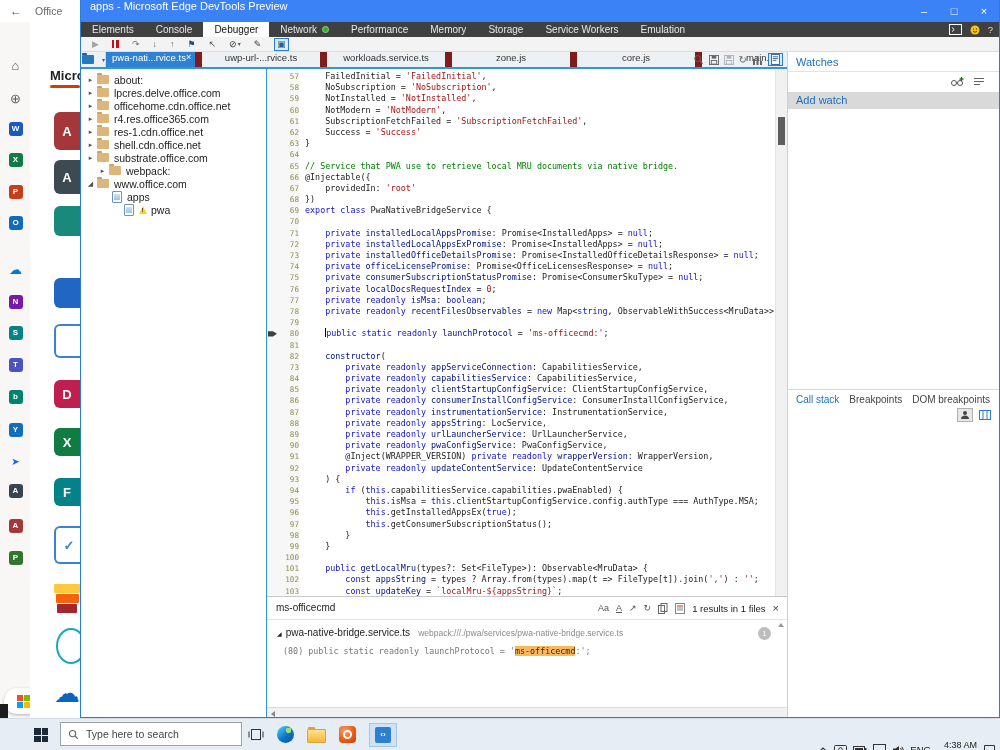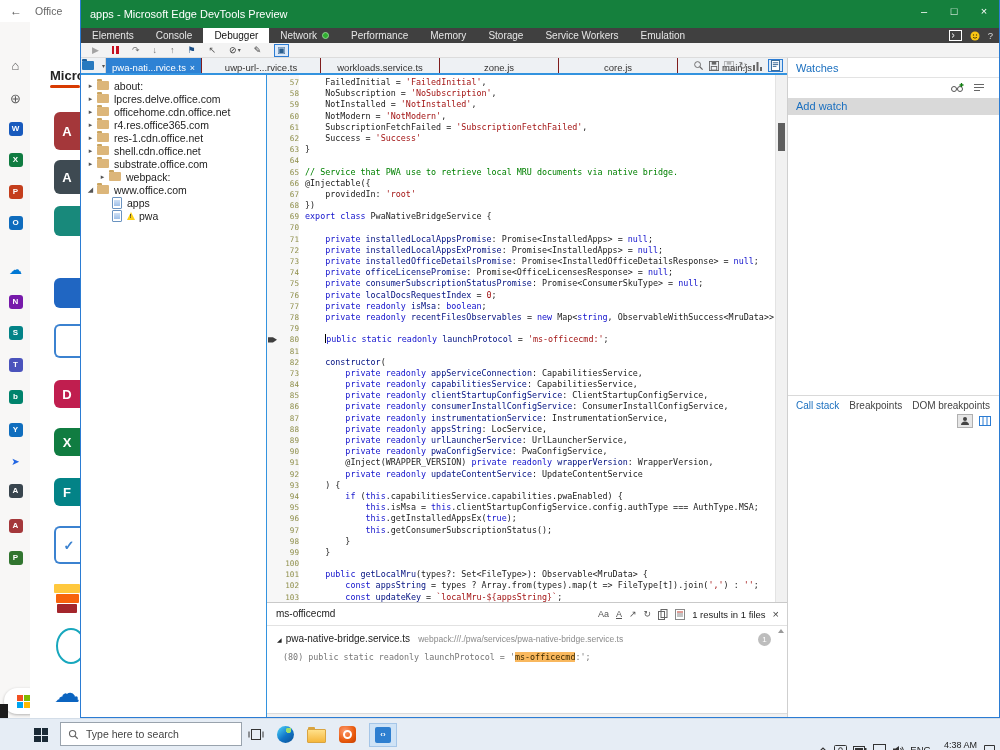--- a/index.html
+++ b/index.html
@@ -28,21 +28,21 @@
   .o-pill{position:absolute;left:4px;top:666px;width:38px;height:26px;background:#fff;border-radius:13px;
           box-shadow:0 1px 3px rgba(0,0,0,.28);display:flex;align-items:center;justify-content:center}
   .o-grid{display:grid;grid-template-columns:6px 6px;grid-template-rows:6px 6px;gap:1px}
   .o-grid i{display:block}
   .o-bar{position:absolute;left:46px;top:671px;width:3px;height:16px;background:#d83b01;border-radius:2px}
   #corner{position:absolute;left:0;top:704px;width:8px;height:14px;background:#1c1c1c}
 
   
   #devtools{position:absolute;left:80px;top:0;width:920px;height:718px;box-sizing:border-box;
             border:1px solid #2b7cd3;border-top:none;background:#fff;display:flex;flex-direction:column}
-  .dt-title{height:28px;flex:none;background:#15803d;color:#fff;display:flex;align-items:center;
+  .dt-title{height:22px;flex:none;background:#3b82f6;color:#fff;display:flex;
             font-size:11px;padding-left:9px;position:relative}
   .win-btns{position:absolute;right:0;top:0;height:22px;display:flex}
   .win-btn{width:30px;text-align:center;line-height:22px;font-size:11px;color:#fff}
   .dt-tabs{height:15px;flex:none;background:#404040;display:flex;position:relative}
   .dtab{padding:0 11px;font-size:10px;line-height:15px;color:#e6e6e6;display:flex;align-items:center}
   .dtab.active{background:#fff;color:#111}
   .net-dot{display:inline-block;width:5px;height:5px;border-radius:50%;background:#2fae2f;
            border:1px solid #90d490;margin-left:5px}
   .dt-top-icons{position:absolute;right:6px;top:0;height:15px;display:flex;align-items:center;gap:8px;
                 color:#ddd;font-size:9.5px}
@@ -50,22 +50,22 @@
               align-items:center;padding-left:11px;gap:13px}
   .tb-ic{font-size:9px;line-height:1;display:flex;align-items:center}
   .tb-box{border:1px solid #2b7cd3;background:#ddeafa;padding:0 2px;height:11px;display:flex;align-items:center}
   .pause-bars{display:inline-flex;gap:2px}
   .pause-bars i{width:2.5px;height:8px;background:#c50f1f}
   .caret-s{font-size:6px;color:#555;margin-left:1px}
   .dt-main{flex:1;display:flex;min-height:0}
   .dt-left{width:706px;flex:none;display:flex;flex-direction:column}
   .dt-filetabs{height:15px;flex:none;background:#eef1f4;border-bottom:2px solid #3393df;display:flex;position:relative}
   .ft-folder{width:26px;display:flex;align-items:center;justify-content:center;gap:2px;border-right:1px solid #d5d5d5}
-  .ftab{display:flex;align-items:flex-end;justify-content:center;font-size:9.5px;color:#333;
-        border-right:1px solid #7f1d1d;width:118px;white-space:nowrap;overflow:hidden}
+  .ftab{display:flex;align-items:flex-start;justify-content:center;font-size:9.5px;color:#333;
+        border-right:7px solid #7f1d1d;width:118px;white-space:nowrap;overflow:hidden}
   .ftab.active{background:#2e82d4;color:#fff;width:96px;justify-content:flex-start;padding:0 6px;box-sizing:border-box}
   .ftab .x{margin-left:auto;font-size:9px}
   .ft-icons{position:absolute;right:4px;top:0;height:15px;display:flex;align-items:center;gap:5px}
   .ft-ic{display:flex;align-items:center;font-size:10px;color:#666}
   .ft-ic.active{border:1px solid #2b7cd3;background:#d8e9f8;padding:0 2px;height:13px;box-sizing:border-box}
   .ft-ic.dim{opacity:.45}
   .dt-body{flex:1;display:flex;min-height:0}
   .dt-tree{width:186px;flex:none;border-right:1px solid #3393df;box-sizing:border-box;padding-top:4px;
            overflow:hidden;font-size:10.5px;color:#222;background:#fff}
   .titem{height:13px;display:flex;align-items:center;white-space:nowrap}
@@ -462,21 +462,21 @@
               <div class="titem" style="padding-left: 4px;">
                 <span class="tcaret">◢</span>
                 <span class="fold"></span>
                 <span class="tlabel">www.office.com</span>
               </div>
               <div class="titem" style="padding-left: 18px;">
                 <span class="tcaret"></span>
                 <span class="ficon"></span>
                 <span class="tlabel">apps</span>
               </div>
-              <div class="titem" style="padding-left: 18px; align-items: center;">
+              <div class="titem" style="padding-left: 30px; align-items: center;">
                 <span class="tcaret"></span>
                 <span class="ficon"></span>
                 <span class="warn"></span>
                 <span class="tlabel">pwa</span>
               </div>
             </div>
           <div class="dt-editor">
             <div class="gutter-bg"></div>
             <div id="code-lines">
                 <div class="cl"><span class="cl-bp"></span><span class="cl-ln">57</span><span class="cl-code"><span class="tok-n">    FailedInitial = </span><span class="tok-s">'FailedInitial'</span><span class="tok-n">,</span></span></div>

